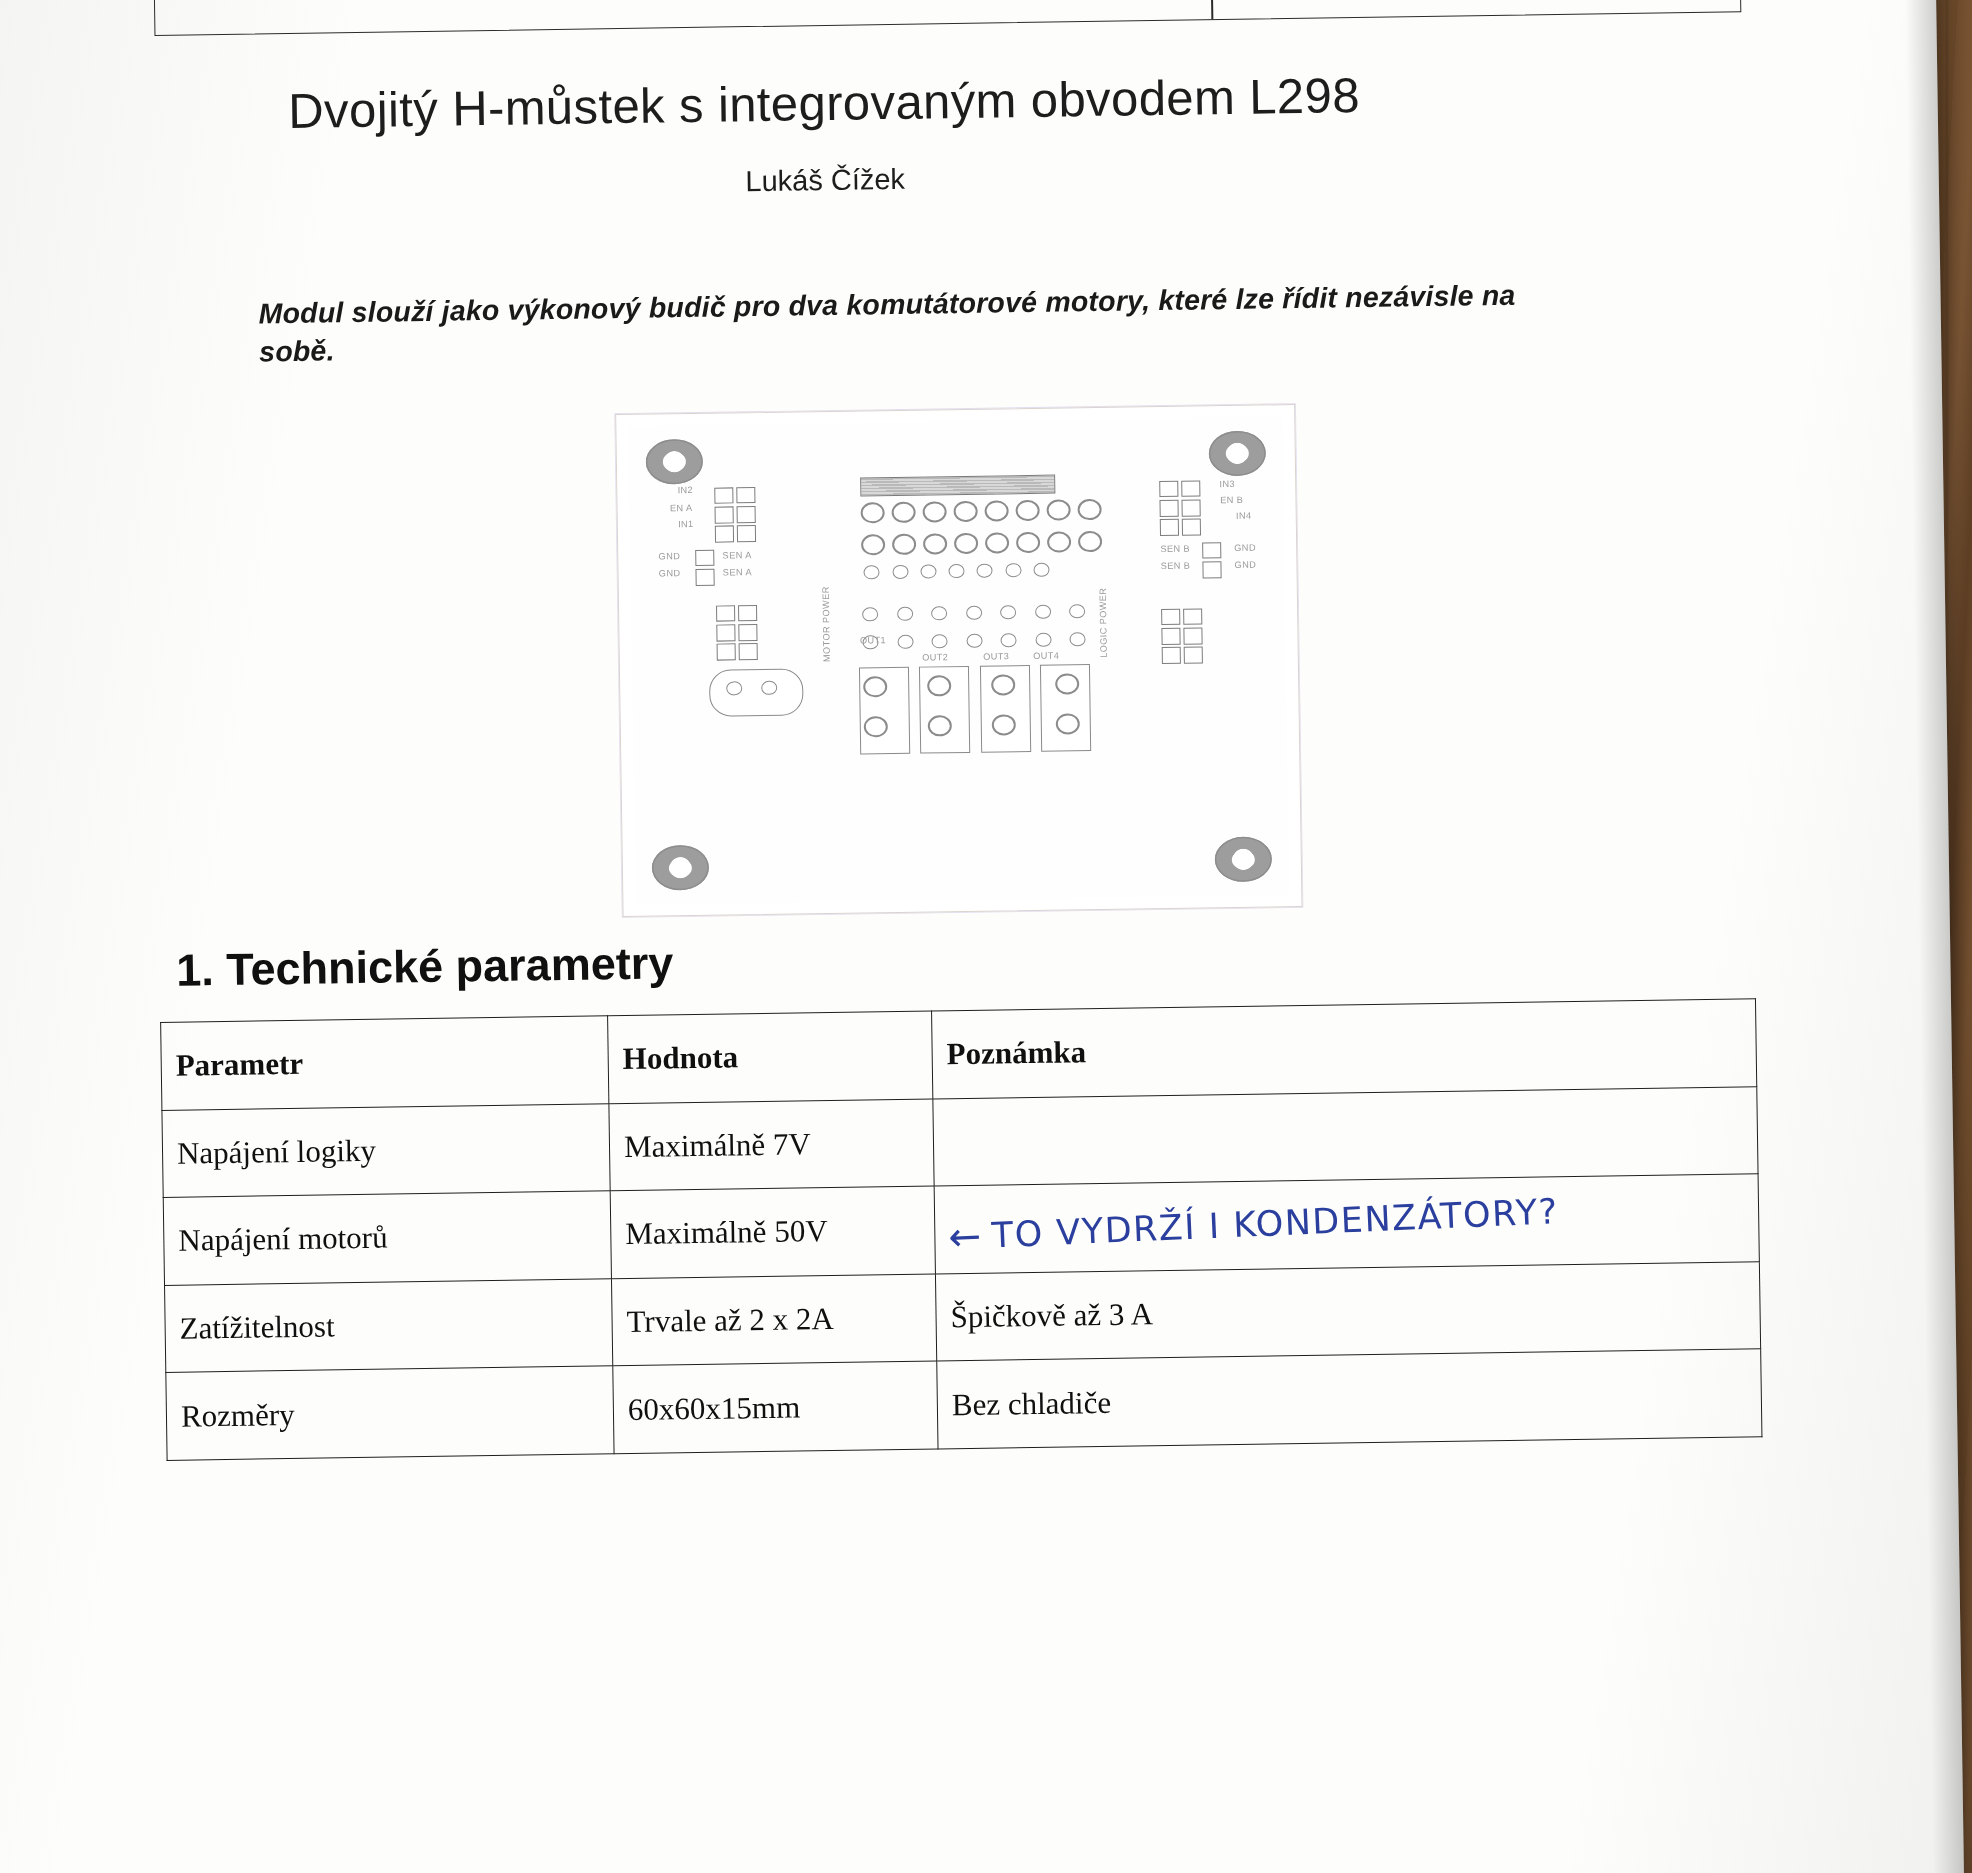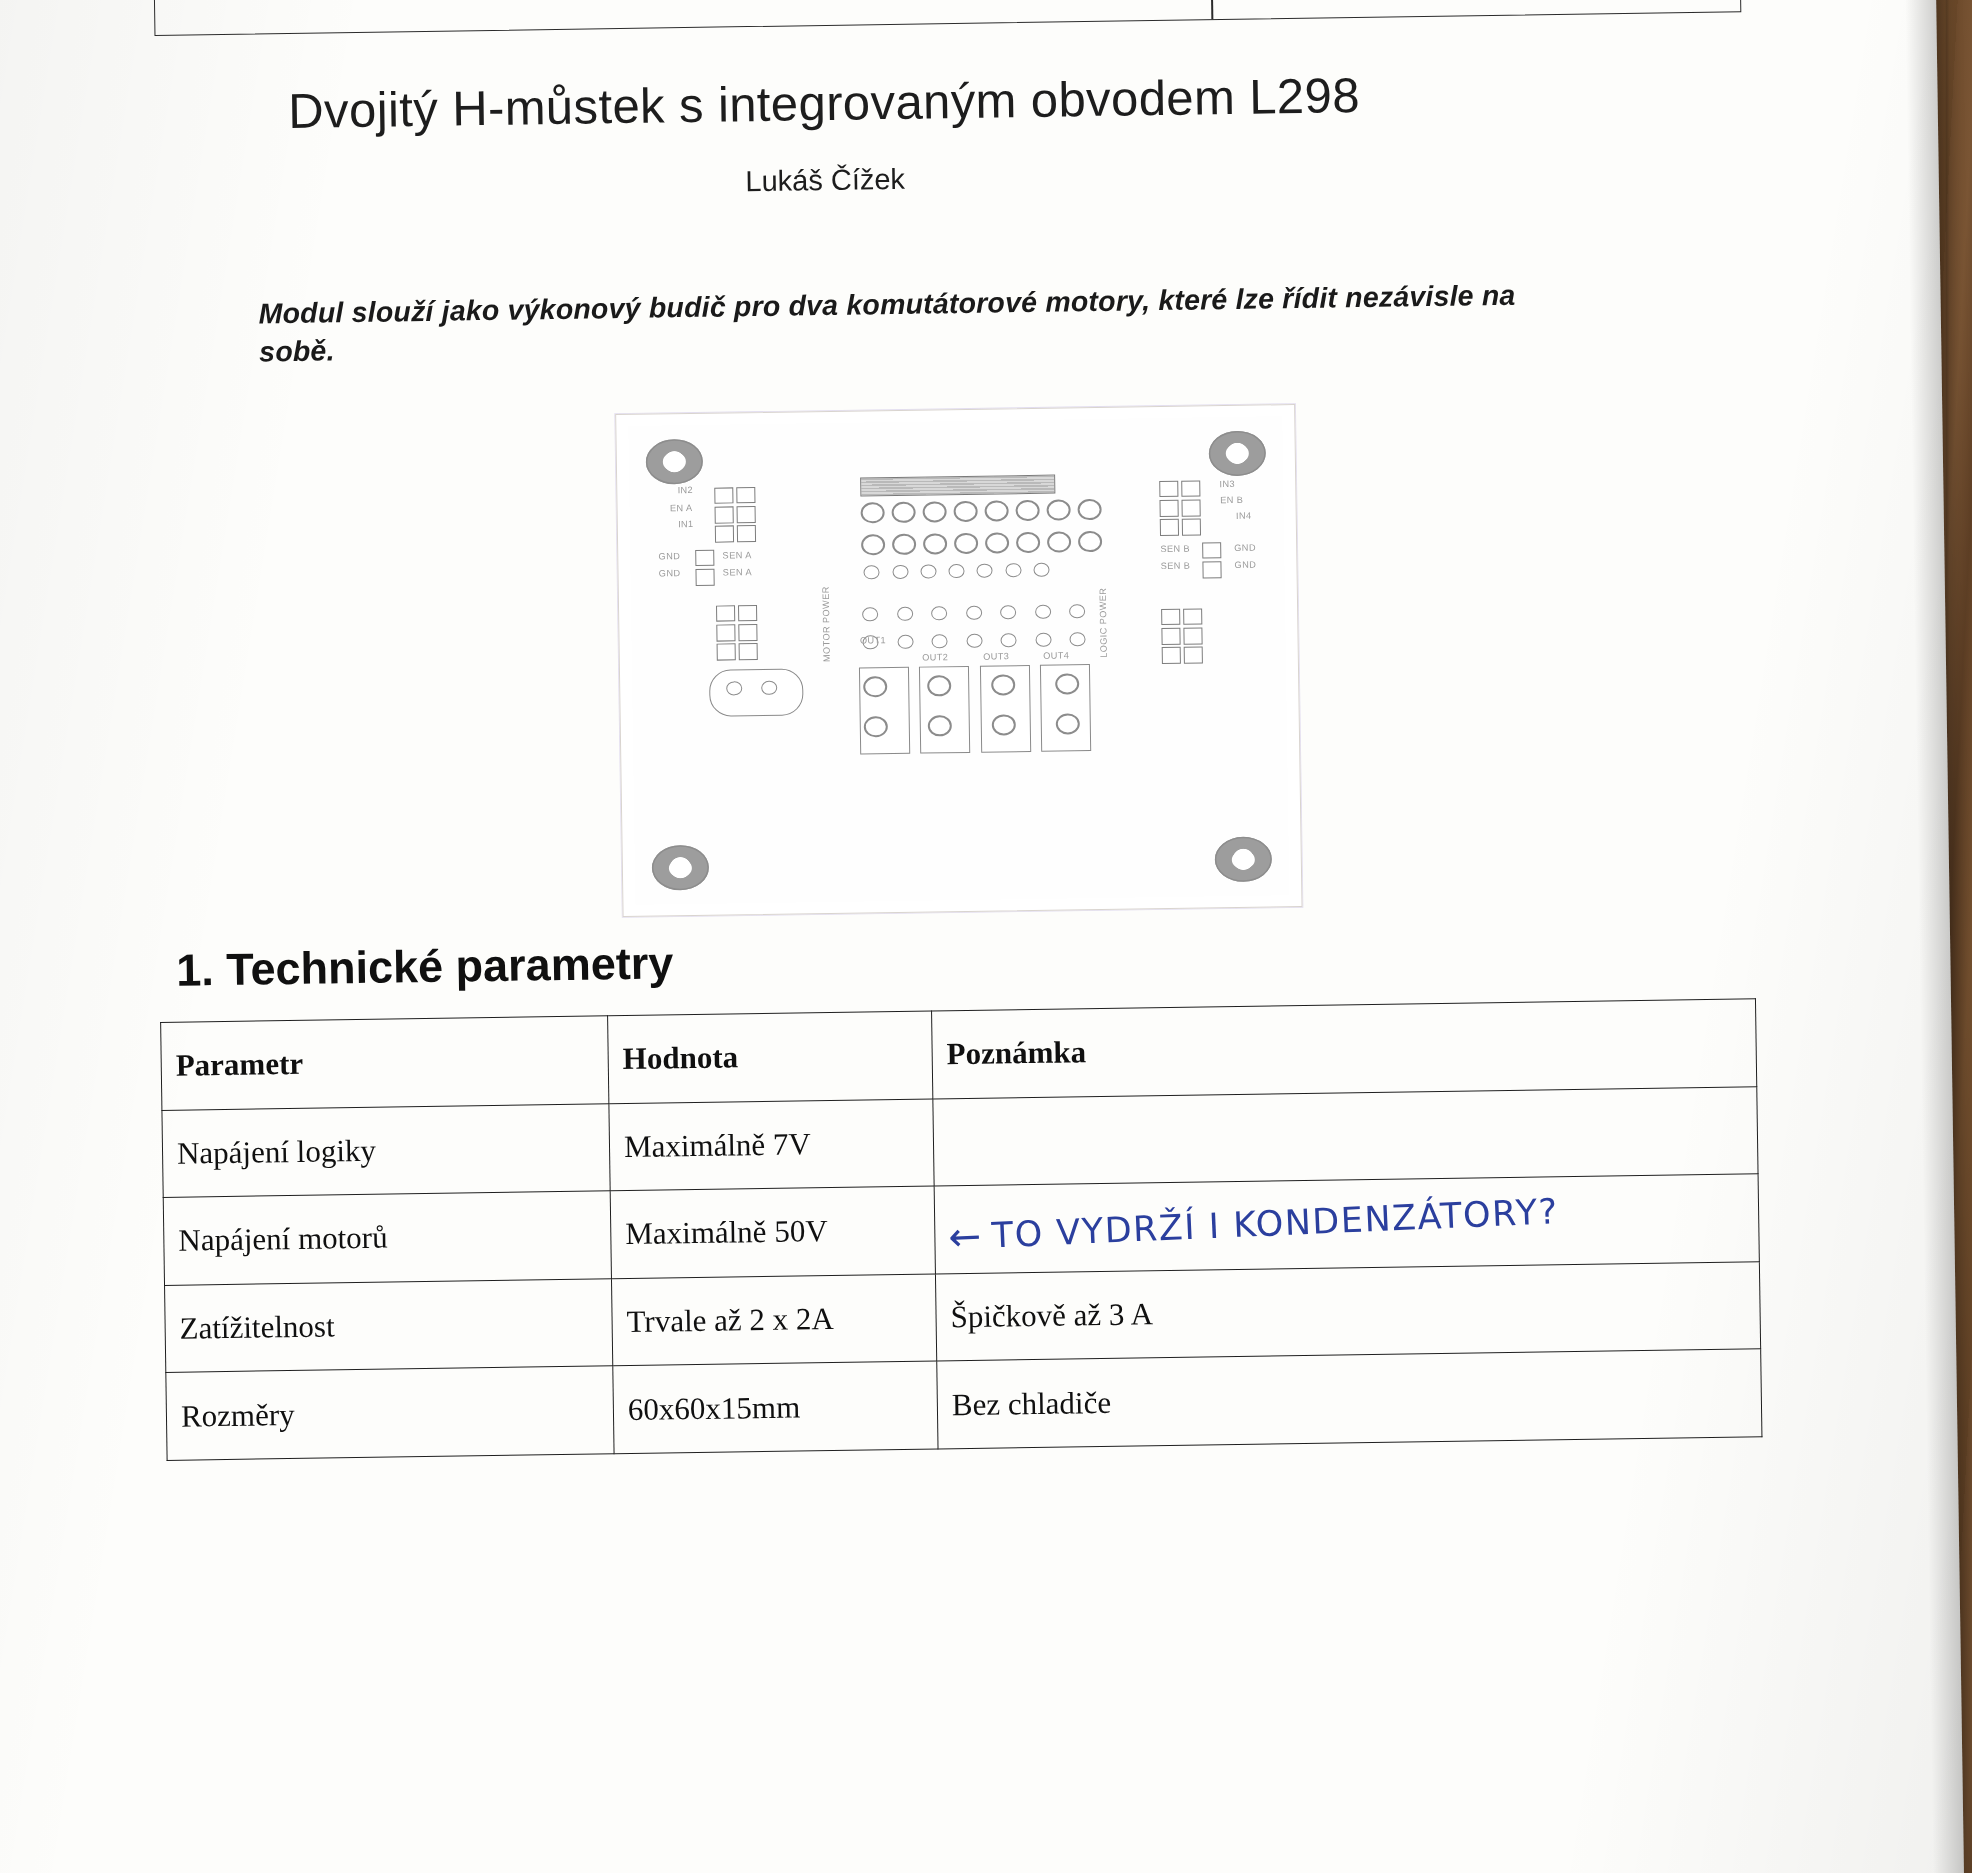--- a/index.html
+++ b/index.html
@@ -380,21 +380,21 @@
         </div>
         <div class="holes-row" style="left:231px;top:294px;gap:40px;">
           <div class="hole"></div>
             <div class="hole"></div>
             <div class="hole"></div>
             <div class="hole"></div>
         </div>
         <div class="pcb-label" style="left:228px;top:213px">OUT1</div>
         <div class="pcb-label" style="left:290px;top:231px">OUT2</div>
         <div class="pcb-label" style="left:351px;top:231px">OUT3</div>
-        <div class="pcb-label" style="left:411px;top:231px">OUT4</div>
+        <div class="pcb-label" style="left:401px;top:231px">OUT4</div>
 
         <div class="sq-pads" style="left:85px;top:181px;grid-template-columns:repeat(2,17px);grid-template-rows:repeat(3,14.6px);">
           <div class="sq"></div>
             <div class="sq"></div>
           <div class="sq"></div>
             <div class="sq"></div>
           <div class="sq"></div>
             <div class="sq"></div>
         </div>
         <div class="pcb-label vert" style="left:190px;top:239px">MOTOR POWER</div>

